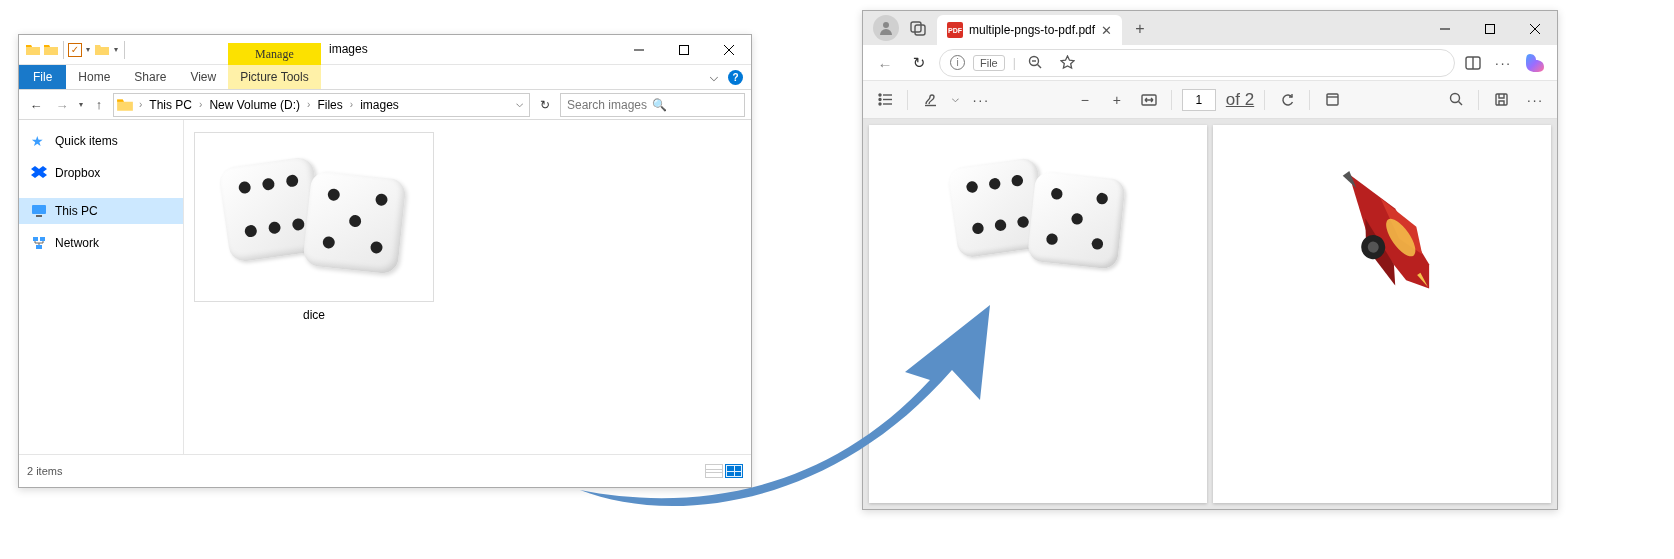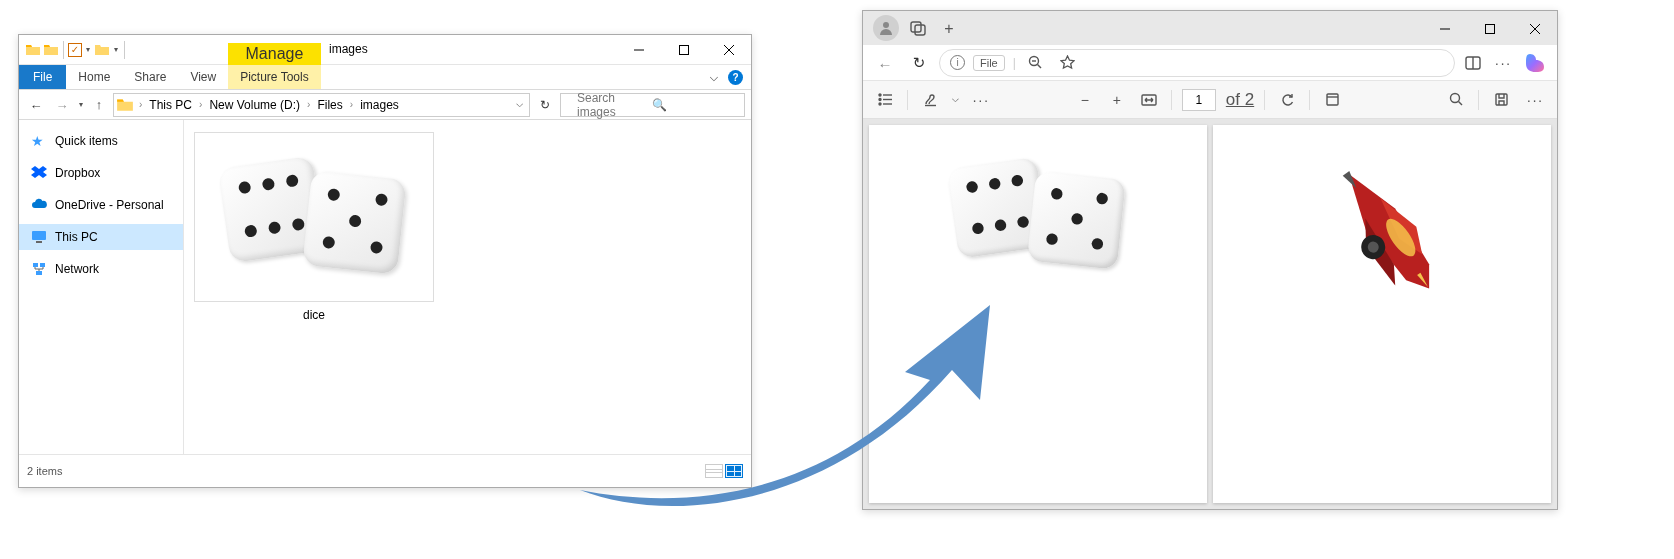--- a/index.html
+++ b/index.html
@@ -24,35 +24,35 @@
   
   .ex-titlebar { position:relative; }
   .ex-title { position:absolute; left:310px; top:7px; }
   .win-controls { margin-left:auto; display:flex; }
   .win-btn { width:45px;height:29px;display:flex;align-items:center;justify-content:center;font-size:12px;color:#333;}
 
   .ribbon-tabs { height:25px;display:flex;align-items:stretch;border-bottom:1px solid #dadada;background:#fff;}
   .ribbon-tab { padding:0 12px;display:flex;align-items:center;font-size:12px;color:#444;}
   .ribbon-tab.file{background:#1979ca;color:#fff;padding:0 14px;}
   .ribbon-tab.manage{background:#fff1a8;color:#333;position:relative;}
-  .manage-label{position:absolute;top:-22px;left:0;right:0;background:#fce100;color:#333;display:flex;align-items:center;justify-content:center;height:22px;font-size:16px;}
+  .manage-label{position:absolute;top:-22px;left:0;right:0;background:#fce100;color:#333;display:flex;align-items:center;justify-content:center;height:22px;font-size:12px;font-family:Liberation Serif, serif;}
   .ribbon-right{margin-left:auto;display:flex;align-items:center;gap:8px;padding-right:8px;}
   .help-icon{width:15px;height:15px;border-radius:50%;background:#0078d7;color:#fff;display:flex;align-items:center;justify-content:center;font-size:10px;font-weight:bold;}
 
   .nav-row{height:30px;display:flex;align-items:center;gap:4px;padding:0 6px;border-bottom:1px solid #dadada;}
   .nav-arrow{width:22px;height:22px;display:flex;align-items:center;justify-content:center;color:#999;font-size:13px;}
   .nav-arrow.enabled{color:#333;}
   .nav-up{width:20px;height:20px;display:flex;align-items:center;justify-content:center;color:#333;font-size:13px;}
   .addr-bar{flex:1;height:24px;border:1px solid #ccc;display:flex;align-items:center;padding:0 2px;gap:0;}
   .addr-folder{width:18px;height:18px;display:inline-block;margin-right:2px;}
   .crumb{padding:0 4px;font-size:12px;display:flex;align-items:center;height:100%;}
   .crumb-sep{color:#888;font-size:10px;padding:0 3px;}
   .addr-drop{margin-left:auto;padding:0 4px;color:#555;font-size:9px;}
   .refresh{width:22px;height:22px;display:flex;align-items:center;justify-content:center;border:1px solid transparent;color:#333;font-size:12px;}
-  .search-box{width:185px;height:24px;border:1px solid #ccc;display:flex;align-items:center;padding:0 16px;color:#777;}
+  .search-box{width:185px;height:24px;border:1px solid #ccc;display:flex;align-items:center;padding:0 6px;color:#777;}
   .search-box span{flex:1;}
   .search-icon{font-size:12px;color:#555;}
 
   .ex-body{flex:1;display:flex;min-height:0;}
   .sidebar{width:165px;border-right:1px solid #e5e5e5;padding:8px 0;}
   .side-item{height:26px;display:flex;align-items:center;gap:8px;padding:0 12px;font-size:12px;}
   .side-item.selected{background:#cce8ff;}
   .side-icon{width:16px;height:16px;display:inline-block;}
 
   .file-area{flex:1;padding:12px 10px;display:flex;gap:40px;align-items:flex-start;}
@@ -222,28 +222,20 @@
       <div style="height:6px;"></div>
       <div class="side-item">
         <span class="side-icon">
           <svg viewBox="0 0 16 16" width="16" height="16">
               <path fill="#0061ff" d="M4 1L0 4l4 3-4 3 4 3 4-3 4 3 4-3-4-3 4-3-4-3-4 3z"></path>
             </svg>
         </span>
         <span>Dropbox</span>
       </div>
       <div style="height:6px;"></div>
-      <div class="side-item">
-        <span class="side-icon">
-          <svg viewBox="0 0 16 16" width="16" height="16">
-              <path fill="#0078d4" d="M4 11a3 3 0 010-6 4 4 0 017.5-1A3 3 0 0113 11z"></path>
-            </svg>
-        </span>
-        <span>OneDrive - Personal</span>
-      </div>
       <div style="height:6px;"></div>
       <div class="side-item selected">
         <span class="side-icon">
           <svg viewBox="0 0 16 16" width="16" height="16">
               <rect x="1" y="2" width="14" height="9" rx="1" fill="#3b9eff"></rect>
               <rect x="5" y="12" width="6" height="2" fill="#666"></rect>
             </svg>
         </span>
         <span>This PC</span>
       </div>
@@ -309,20 +301,25 @@
           <circle cx="8" cy="5" r="3" fill="#888"></circle>
           <path fill="#888" d="M2 15a6 6 0 0112 0z"></path>
         </svg>
     </div>
     <div class="edge-workspace">
       <svg width="16" height="16" viewBox="0 0 16 16">
           <rect x="1" y="2" width="10" height="10" rx="2" fill="none" stroke="#555" stroke-width="1.4"></rect>
           <rect x="5" y="5" width="10" height="10" rx="2" fill="none" stroke="#555" stroke-width="1.4"></rect>
         </svg>
     </div>
+    <div class="edge-tab">
+      <div class="pdf-badge">PDF</div>
+      <span class="tab-title">multiple-pngs-to-pdf.pdf</span>
+      <span class="tab-close">✕</span>
+    </div>
     <div class="new-tab">+</div>
     <div class="edge-wincontrols">
       <div class="edge-winbtn">
           <svg width="10" height="10">
             <line x1="0" y1="5" x2="10" y2="5" stroke="#000"></line>
           </svg>
         </div>
       <div class="edge-winbtn">
           <svg width="10" height="10">
             <rect x="0.5" y="0.5" width="9" height="9" fill="none" stroke="#000"></rect>

